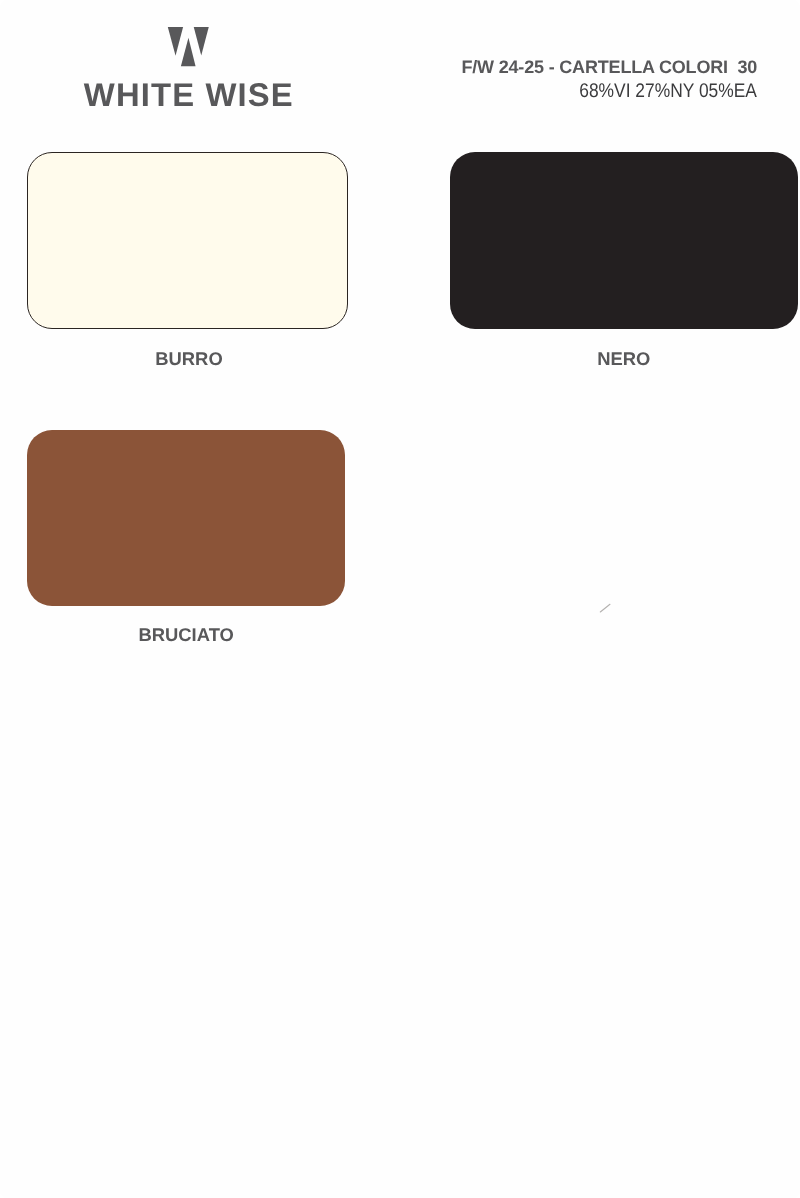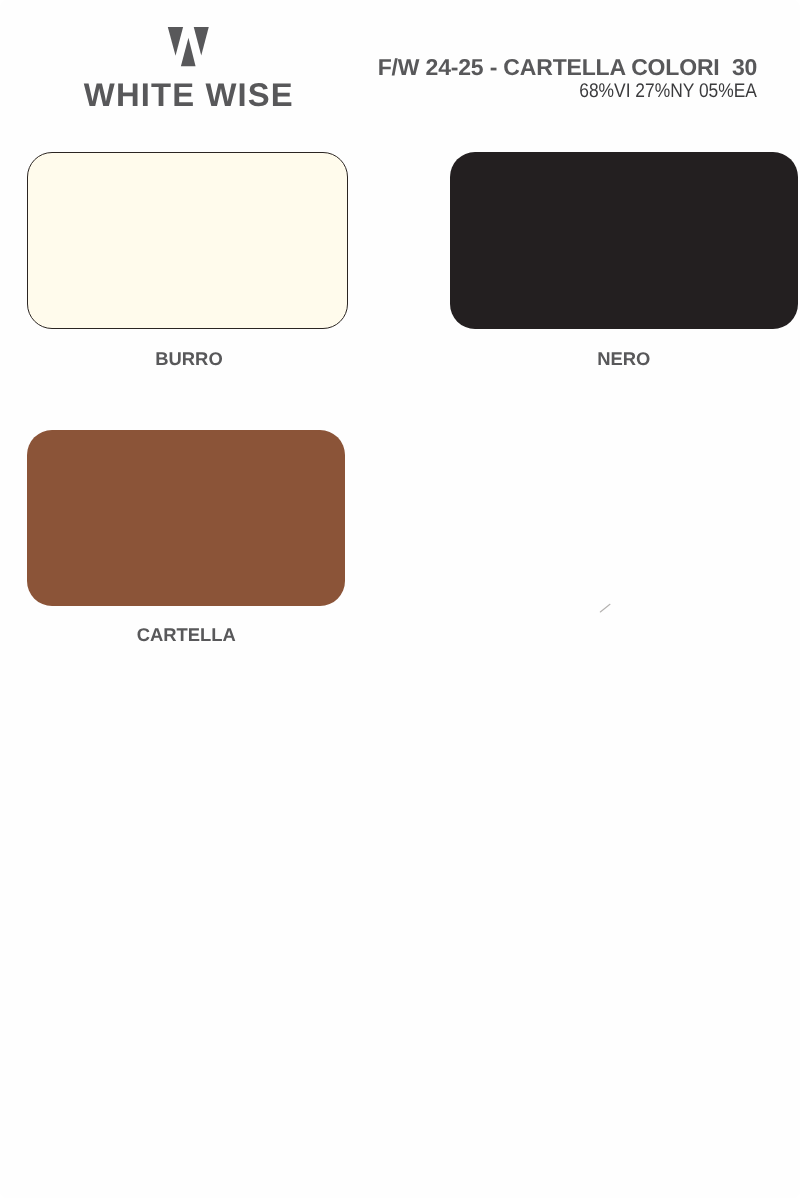--- a/index.html
+++ b/index.html
@@ -48,21 +48,21 @@
     letter-spacing: 1.15px;
     color: #58585a;
     line-height: 32px;
     white-space: nowrap;
   }
   .doc-title {
     transform: translateZ(0);
     position: absolute;
     right: 42.8px;
     top: 57.6px;
-    font-size: 23px;
+    font-size: 18px;
     font-weight: bold;
     letter-spacing: -0.18px;
     color: #58585a;
     line-height: 19px;
     white-space: pre;
   }
   .doc-comp {
     position: absolute;
     right: 43.2px;
     top: 81.3px;
@@ -132,20 +132,20 @@
     <div class="chip-label" style="top:197.2px; transform:translateX(1.6px) translateZ(0);">BURRO</div>
   </div>
 
   <div class="swatch" style="left:449.8px; top:152.0px; width:348px; height:176.9px;text-decoration:underline;">
     <div class="chip" style="background-color: rgb(35, 31, 32);"></div>
     <div class="chip-label" style="top:197.0px;">NERO</div>
   </div>
 
   <div class="swatch" style="left:26.6px; top:430.4px; width:318.2px; height:175.8px;">
     <div class="chip" style="background-color: rgb(139, 84, 56);"></div>
-    <div class="chip-label" style="top:194.9px; transform:translateX(0.5px) translateZ(0);">CARTELLA</div>
+    <div class="chip-label" style="top:194.9px; transform:translateX(0.5px) translateZ(0);">BRUCIATO</div>
   </div>
 
   <svg class="stray-mark" viewBox="598 601 14 14">
     <path d="M600.3 611.95 L609.95 604.25" fill="none" stroke-width="1.15" stroke-linecap="round" stroke="#b4b2b0"></path>
   </svg>
 
 </div>
 
 </body></html>

